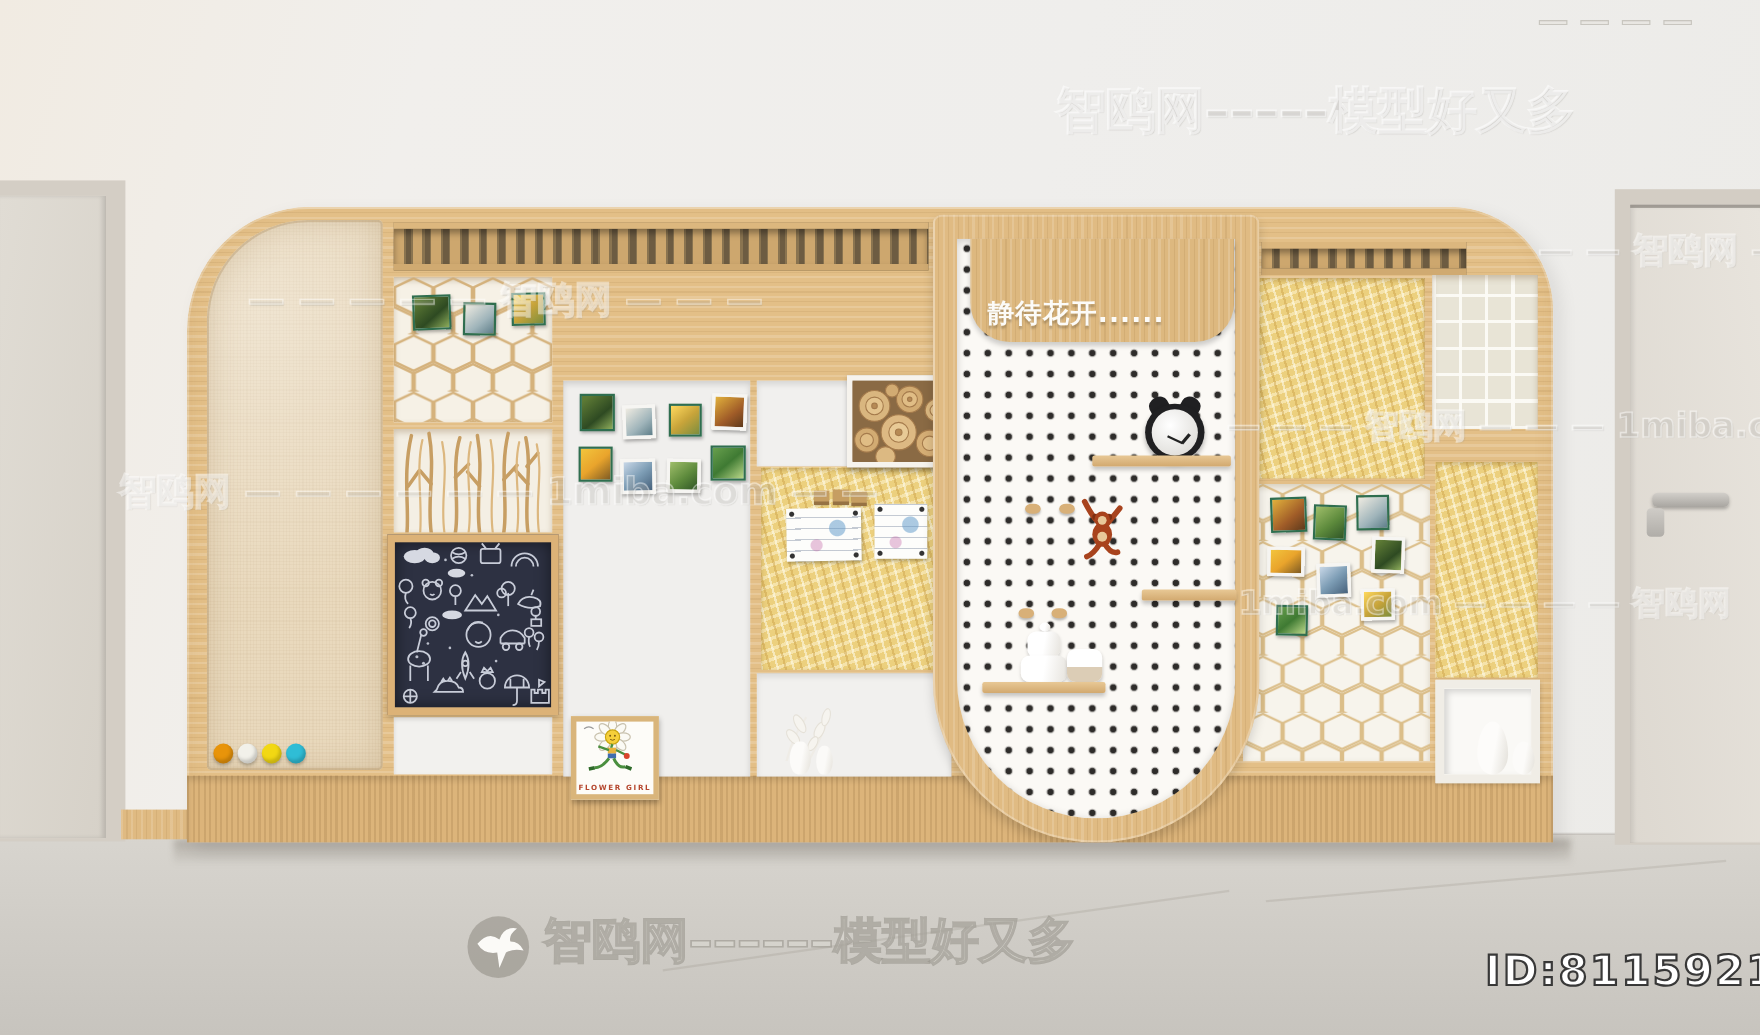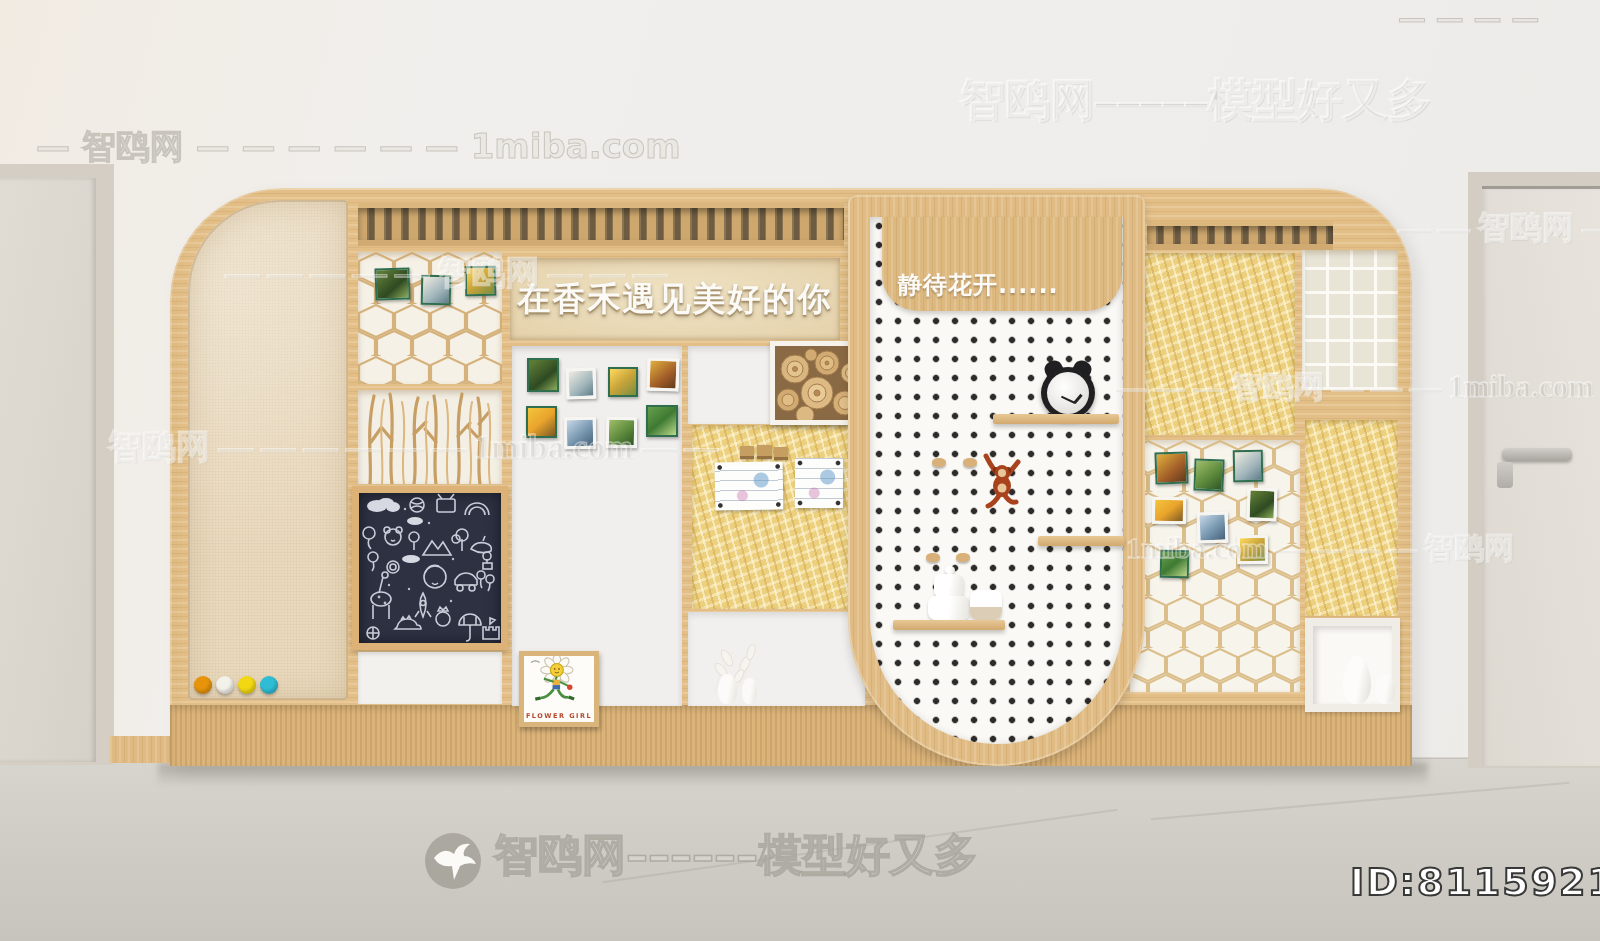--- a/index.html
+++ b/index.html
@@ -169,21 +169,21 @@
       radial-gradient(circle at 5px calc(100% - 5px),#333 1.8px,transparent 2.8px),
       radial-gradient(circle at calc(100% - 5px) calc(100% - 5px),#333 1.8px,transparent 2.8px),
       radial-gradient(circle at 68% 38%,rgba(90,150,200,.5) 0 7px,transparent 8px),
       radial-gradient(circle at 40% 70%,rgba(190,90,160,.35) 0 5px,transparent 6px),
       repeating-linear-gradient(0deg,transparent 0 9px,rgba(110,125,150,.4) 9px 10px);}
   .wblock{background:#c69e62;box-shadow:inset 0 -3px 0 rgba(90,60,30,.45),0 1px 2px rgba(0,0,0,.25);z-index:4;}
 
   
   .wm{font-weight:700;white-space:nowrap;z-index:60;}
   .wmo{color:rgba(255,255,255,.10);-webkit-text-stroke:1.3px rgba(255,255,255,.55);
-       text-shadow:1px 1px 1px rgba(150,146,138,.3);font-family:Liberation Serif, serif;}
+       text-shadow:1px 1px 1px rgba(150,146,138,.3);}
   .wmg{color:rgba(183,180,173,.55);}
   .wmgo{color:rgba(225,222,215,.4);-webkit-text-stroke:1px rgba(165,161,152,.5);}
   .wm-brand{color:rgba(255,255,255,.88);-webkit-text-stroke:2.5px rgba(112,110,104,.78);
        font-size:82px;letter-spacing:6px;}
   .wm-id{color:#ffffff;-webkit-text-stroke:2px rgba(38,38,38,.9);font-size:38px;letter-spacing:2px;}
   .wm-logo{left:424px;top:832px;width:58px;height:58px;z-index:60;}
 </style>
 </head>
 <body>
 
@@ -341,23 +341,20 @@
           <circle cx="50" cy="96" r="1.2"></circle>
             <circle cx="92" cy="108" r="1.2"></circle>
             <circle cx="30" cy="92" r="1.2"></circle>
           <circle cx="20" cy="104" r="1.4"></circle>
             <circle cx="26" cy="110" r="1.4"></circle>
         </g>
       </svg>
     </div>
     <div class="panel p4w"></div>
 
-    <div class="title-panel panel">
-      <div class="title-text">在香禾遇见美好的你</div>
-    </div>
 
     <div class="panel p5"></div>
     <div class="ph gb c1" style="left:357px;top:170px;width:32px;height:34px;"></div>
     <div class="ph wb c2" style="left:396px;top:180px;width:30px;height:31px;transform:rotate(-2deg);"></div>
     <div class="ph gb c3" style="left:438px;top:179px;width:30px;height:30px;"></div>
     <div class="ph wb c4" style="left:477px;top:170px;width:32px;height:33px;transform:rotate(2deg);"></div>
     <div class="ph gb c5" style="left:356px;top:218px;width:31px;height:32px;"></div>
     <div class="ph wb c6" style="left:394px;top:229px;width:32px;height:32px;transform:rotate(-1deg);"></div>
     <div class="ph wb c7" style="left:436px;top:229px;width:31px;height:31px;transform:rotate(1deg);"></div>
     <div class="ph gb c8" style="left:476px;top:217px;width:32px;height:32px;"></div>
@@ -505,21 +502,20 @@
 
     <div class="panel p11 osb"></div>
     <div class="panel p12">
       <div class="vase1"></div>
       <div class="vase2"></div>
     </div>
   </div>
 
   <div class="wm wmgo" style="left:1398px;top:2px;font-size:28px;">— — — —</div>
   <div class="wm wmo" style="left:960px;top:70px;font-size:45px;">智鸥网–––––模型好又多</div>
-  <div class="wm wmgo" style="left:36px;top:124px;font-size:34px;">— 智鸥网 — — — — — — 1miba.com</div>
   <div class="wm wmo" style="left:225px;top:250px;font-size:34px;opacity:.8;">— — — — — 智鸥网 — — —</div>
   <div class="wm wmo" style="left:1398px;top:206px;font-size:32px;opacity:.85;">— — 智鸥网 —</div>
   <div class="wm wmo" style="left:108px;top:424px;font-size:34px;opacity:.8;">智鸥网 — — — — — — 1miba.com — —</div>
   <div class="wm wmo" style="left:1115px;top:366px;font-size:31px;opacity:.85;">— — — 智鸥网 — — — 1miba.com</div>
   <div class="wm wmo" style="left:1126px;top:528px;font-size:30px;opacity:.8;">1miba.com — — — — 智鸥网</div>
 
   <svg class="wm-logo" viewBox="0 0 58 58">
     <circle cx="29" cy="29" r="28" fill="rgba(142,138,130,0.55)"></circle>
     <path d="M10 26 Q20 14 30 22 Q34 10 46 12 Q38 18 40 24 Q48 24 52 32 Q42 30 36 34 L30 48 L28 34 Q16 36 10 26 Z" fill="#fbfaf7"></path>
   </svg>

